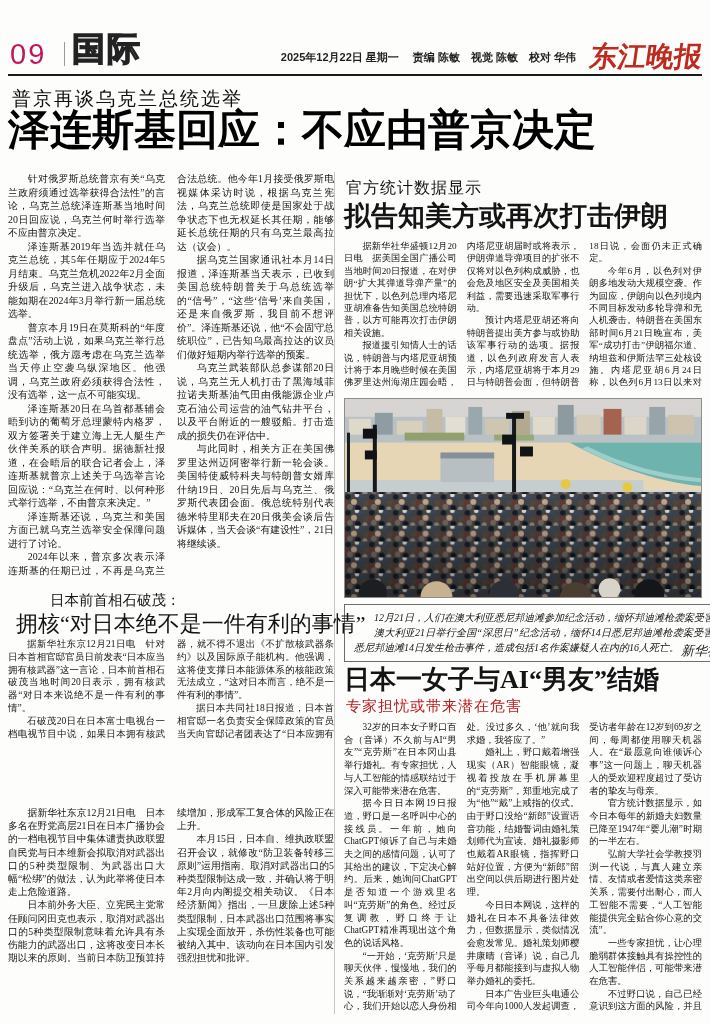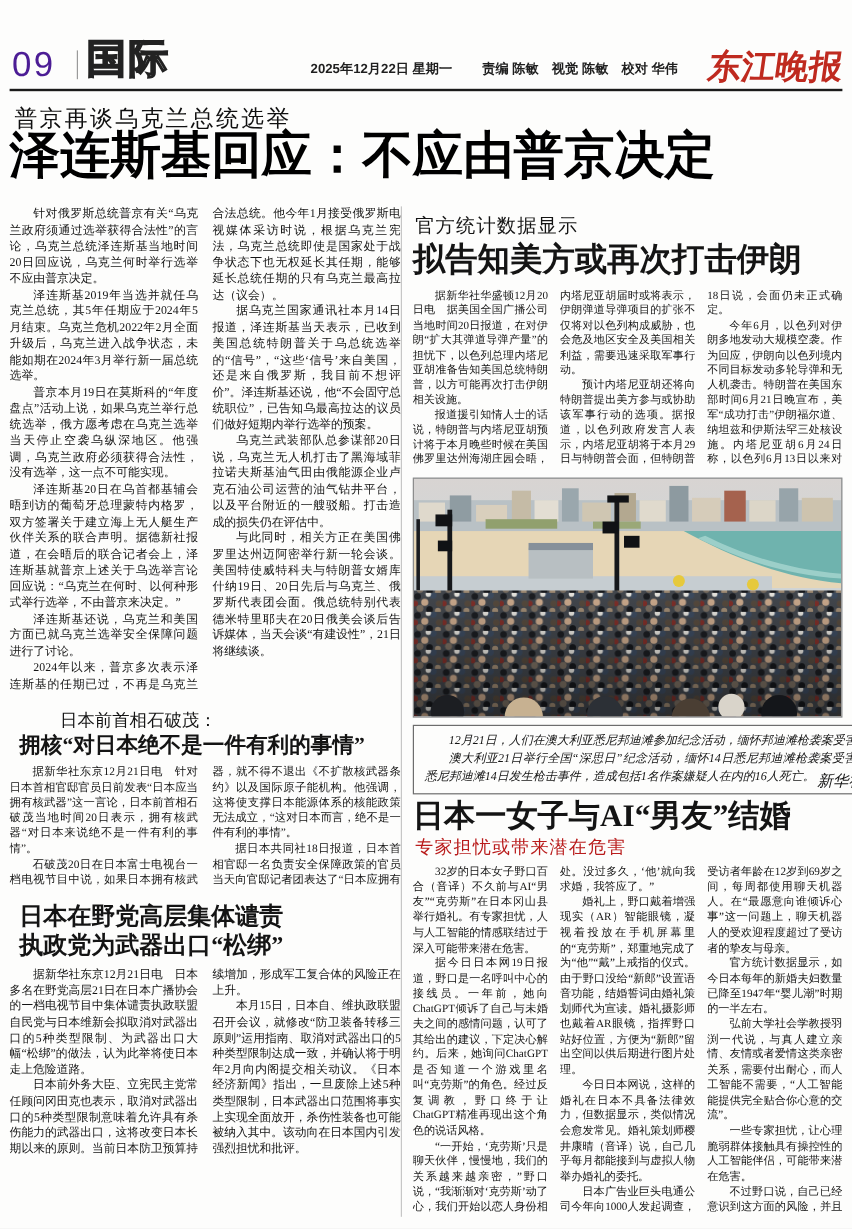--- a/index.html
+++ b/index.html
@@ -1,29 +1,29 @@
 <!DOCTYPE html>
 <html><head>
 <meta charset="utf-8">
 <style>
   html,body{margin:0;padding:0;background:#e9e9e9;}
   .page{position:relative;width:710px;height:1024px;background:#fdfdfc;margin:0 auto;
         font-family:"Liberation Serif",serif;color:#141414;overflow:hidden;}
   p{margin:0;text-indent:2em;}
   
   .hdr{position:absolute;left:8px;right:8px;top:34px;height:40px;border-bottom:2px solid #1b1b1b;}
-  .pgnum{position:absolute;left:2px;bottom:3px;font-size:29px;color:#4c1d95;
+  .pgnum{position:absolute;left:2px;bottom:3px;font-size:29px;color:#be185d;
          font-family:"Liberation Sans",sans-serif;letter-spacing:2px;}
   .sectbar{position:absolute;left:56px;bottom:8px;width:1px;height:24px;background:#9a9a9a;}
   .sect{position:absolute;left:64px;bottom:2px;font-size:33px;font-weight:700;color:#3a3a3a;
         letter-spacing:2px;text-align:center;}
   @supports (-webkit-text-stroke: 1px #000){
     .sect{color:#fff;-webkit-text-stroke:1.3px #222;}
   }
-  .hdr-right{position:absolute;right:0;bottom:3px;display:flex;align-items:flex-end;gap:25px;}
+  .hdr-right{position:absolute;right:0;bottom:3px;display:flex;align-items:flex-end;gap:14px;}
   .dateline,.editors{font-size:11px;font-weight:700;color:#1f1f1f;
         font-family:"Liberation Sans",sans-serif;white-space:nowrap;padding-bottom:6px;}
   .masthead{font-size:28px;font-weight:900;color:#bf2a1f;transform:skewX(-8deg);
         white-space:nowrap;line-height:1;}
   
   .kicker1{position:absolute;left:12px;top:86px;font-size:19px;letter-spacing:2px;color:#101010;}
   .headline1{position:absolute;left:8px;top:106px;width:694px;font-size:42px;font-weight:900;
         line-height:1.15;letter-spacing:0;color:#000;white-space:nowrap;}
   .leadbody{position:absolute;left:8px;top:172px;width:326px;height:418px;
         column-count:2;column-gap:12px;font-size:9.9px;line-height:13.5px;
@@ -44,21 +44,21 @@
         text-align:justify;overflow:hidden;}
   .credit{position:absolute;right:10px;bottom:3px;font-style:italic;font-size:13px;}
   
   .ai-head{position:absolute;left:344px;top:662px;font-size:26px;font-weight:900;white-space:nowrap;}
   .ai-sub{position:absolute;left:346px;top:697px;font-size:15px;color:#b91c1c;letter-spacing:1px;}
   .aibody{position:absolute;left:344px;top:721px;width:358px;height:296px;
         column-count:3;column-gap:10px;font-size:9.3px;line-height:12.7px;
         text-align:justify;overflow:hidden;}
   
   .ishiba-k{position:absolute;left:16px;top:591px;font-size:14.5px;margin-left:34px;}
-  .ishiba-h{position:absolute;left:16px;top:609px;font-size:18px;font-weight:700;white-space:nowrap;}
+  .ishiba-h{position:absolute;left:16px;top:609px;font-size:22px;font-weight:400;white-space:nowrap;}
   .ishibabody{position:absolute;left:8px;top:638px;width:326px;height:110px;
         column-count:2;column-gap:12px;font-size:9.5px;line-height:12.8px;
         text-align:justify;overflow:hidden;}
   
   .weap-h{position:absolute;left:16px;top:752px;font-size:20px;font-weight:900;line-height:24px;}
   .weapbody{position:absolute;left:8px;top:806px;width:326px;height:210px;
         column-count:2;column-gap:12px;font-size:9.8px;line-height:13.2px;
         text-align:justify;overflow:hidden;}
 </style>
 </head>
@@ -206,23 +206,19 @@
   </div>
 
   <div class="ishiba-k">日本前首相石破茂：</div>
   <div class="ishiba-h">拥核“对日本绝不是一件有利的事情”</div>
   <div class="ishibabody">
     <p>据新华社东京12月21日电　针对日本首相官邸官员日前发表“日本应当拥有核武器”这一言论，日本前首相石破茂当地时间20日表示，拥有核武器“对日本来说绝不是一件有利的事情”。</p>
     <p>石破茂20日在日本富士电视台一档电视节目中说，如果日本拥有核武器，就不得不退出《不扩散核武器条约》以及国际原子能机构。他强调，这将使支撑日本能源体系的核能政策无法成立，“这对日本而言，绝不是一件有利的事情”。</p>
     <p>据日本共同社18日报道，日本首相官邸一名负责安全保障政策的官员当天向官邸记者团表达了“日本应拥有核武器”的想法。相关言论被披露后，在日本国内引发舆论批评。</p>
   </div>
 
-  <div class="weap-h">
-    <div>日本在野党高层集体谴责</div>
-    <div>执政党为武器出口“松绑”</div>
-  </div>
   <div class="weapbody">
     <p>据新华社东京12月21日电　日本多名在野党高层21日在日本广播协会的一档电视节目中集体谴责执政联盟自民党与日本维新会拟取消对武器出口的5种类型限制、为武器出口大幅“松绑”的做法，认为此举将使日本走上危险道路。</p>
     <p>日本前外务大臣、立宪民主党常任顾问冈田克也表示，取消对武器出口的5种类型限制意味着允许具有杀伤能力的武器出口，这将改变日本长期以来的原则。当前日本防卫预算持续增加，形成军工复合体的风险正在上升。</p>
     <p>本月15日，日本自、维执政联盟召开会议，就修改“防卫装备转移三原则”运用指南、取消对武器出口的5种类型限制达成一致，并确认将于明年2月向内阁提交相关动议。《日本经济新闻》指出，一旦废除上述5种类型限制，日本武器出口范围将事实上实现全面放开，杀伤性装备也可能被纳入其中。该动向在日本国内引发强烈担忧和批评。</p>
   </div>
 
 </div>
 
 </body></html>

